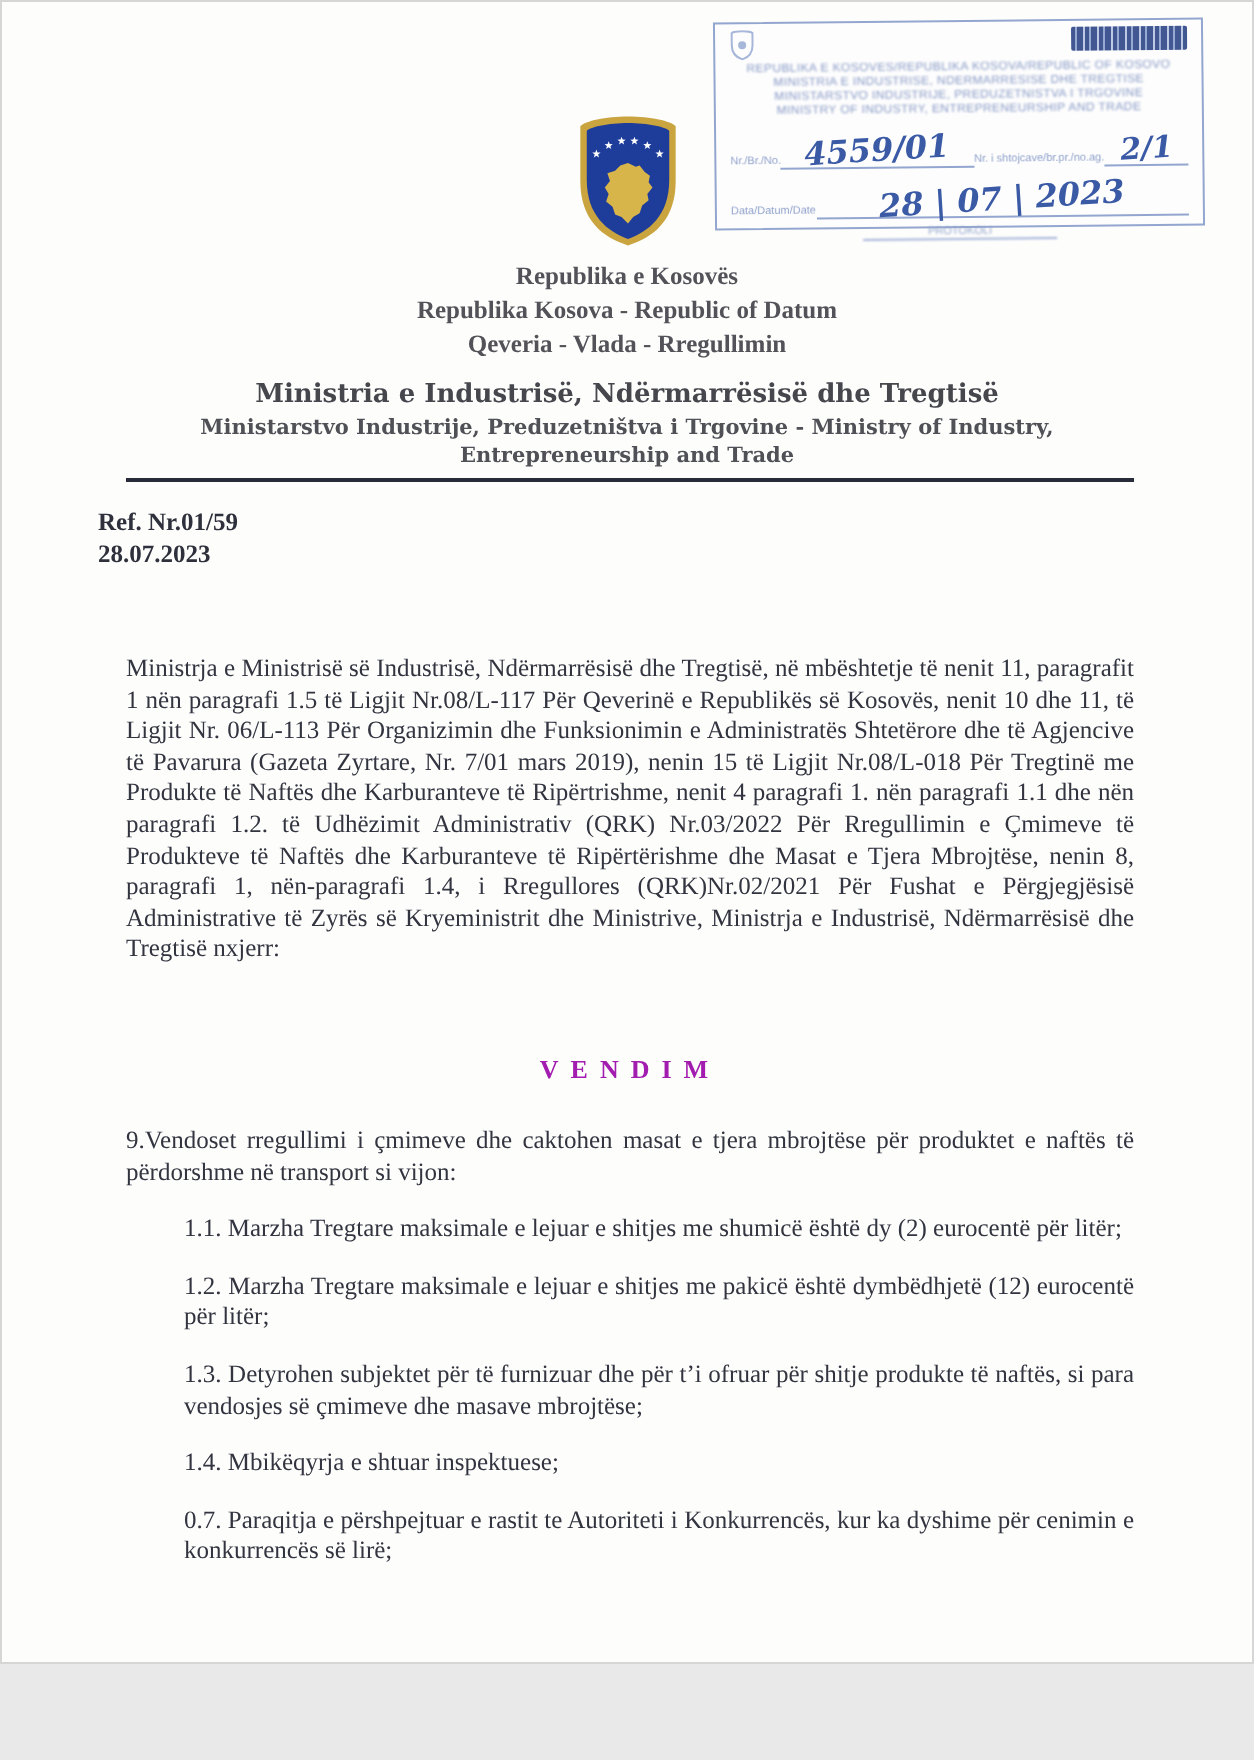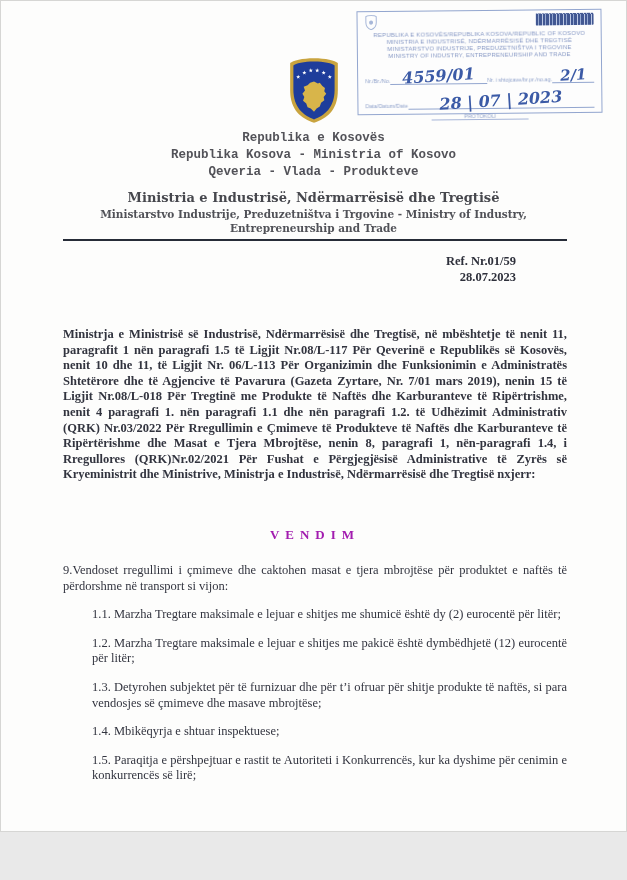--- a/index.html
+++ b/index.html
@@ -59,50 +59,50 @@
     border-bottom:1px solid #a5b4d8;
     text-align:center;
     font-family:"Liberation Sans", sans-serif;
     font-size:5.5px;line-height:6px;color:#90a2cb;filter:blur(.4px);
   }
 
   
   .coa{width:100%;text-align:center;padding-top:56px;line-height:0;}
   .hdr{
     text-align:center;
-    font-family:Liberation Mono, monospace;
+    font-family:Liberation Serif, serif;
     font-weight:700;color:#525258;
     font-size:12.5px;line-height:17px;
   }
   .hdr-block{margin-top:6px;}
   .ministry-title{
     margin-top:9px;text-align:center;
     font-family:"DejaVu Serif", serif;font-weight:700;
     color:#46474d;font-size:13px;line-height:16px;
   }
   .ministry-sub{
     text-align:center;
     font-family:"DejaVu Serif", serif;font-weight:700;
     color:#505157;font-size:10.5px;line-height:13.5px;
     padding:2px 55px 0 55px;
   }
   .rule{height:2px;background:#272c38;margin:4px 59px 0 62px;}
 
   
   .ref{
-    margin:13px 110px 0 0;text-align:right;
-    font-weight:700;font-size:12.5px;line-height:15.5px;color:#2e303b;
+    margin:13px 110px 0 0;text-align:left;
+    font-weight:700;font-size:12.5px;line-height:15.5px;color:#2e303b;padding-left:48px;
   }
 
   
   .body-text{margin:0 59px 0 62px;}
   .para{
     text-align:justify;font-size:12.5px;line-height:15.6px;margin:0;
   }
-  .intro{margin-top:42px;font-weight:bold;}
+  .intro{margin-top:42px;}
   .decision-title{
     margin-top:44px;text-align:center;
     font-weight:700;font-size:13px;letter-spacing:6px;color:#a21caf;
   }
   .item{margin-top:20px;}
   .subitem{margin:13px 0 0 29px;}
   .item2{margin-top:15px;}
 </style>
 </head>
 <body>
@@ -148,22 +148,22 @@
       <use href="#star" transform="translate(40,21)"></use>
       <use href="#star" transform="translate(50,21)"></use>
       <use href="#star" transform="translate(60,24.5)"></use>
       <use href="#star" transform="translate(69.5,31)"></use>
       <path d="M45,38 L51,41 L54,40 L58,45 L62,48 L61,53 L64,57 L60,62 L61,67 L56,71 L54,77 L49,80 L45,85 L40,80 L35,78 L33,72 L28,68 L30,62 L27,57 L31,52 L29,46 L35,44 L39,40 Z" fill="#d8b54a"></path>
     </svg>
   </div>
 
   <div class="hdr-block">
     <div class="hdr">Republika e Kosovës</div>
-    <div class="hdr">Republika Kosova - Ministria of Kosovo</div>
-    <div class="hdr">Qeveria - Vlada - Produkteve</div>
+    <div class="hdr">Republika Kosova - Republic of Datum</div>
+    <div class="hdr">Qeveria - Vlada - Rregullimin</div>
   </div>
 
   <div class="ministry-title">Ministria e Industrisë, Ndërmarrësisë dhe Tregtisë</div>
   <div class="ministry-sub">Ministarstvo Industrije, Preduzetništva i Trgovine - Ministry of Industry, Entrepreneurship and Trade</div>
   <div class="rule"></div>
 
   <div class="ref">
     <div>Ref. Nr.01/59</div>
     <div>28.07.2023</div>
   </div>
@@ -172,17 +172,17 @@
     <p class="para intro">Ministrja e Ministrisë së Industrisë, Ndërmarrësisë dhe Tregtisë, në mbështetje të nenit 11, paragrafit 1 nën paragrafi 1.5 të Ligjit Nr.08/L-117 Për Qeverinë e Republikës së Kosovës, nenit 10 dhe 11, të Ligjit Nr. 06/L-113 Për Organizimin dhe Funksionimin e Administratës Shtetërore dhe të Agjencive të Pavarura (Gazeta Zyrtare, Nr. 7/01 mars 2019), nenin 15 të Ligjit Nr.08/L-018 Për Tregtinë me Produkte të Naftës dhe Karburanteve të Ripërtrishme, nenit 4  paragrafi 1. nën paragrafi 1.1 dhe nën paragrafi 1.2. të Udhëzimit Administrativ (QRK) Nr.03/2022 Për Rregullimin e Çmimeve të Produkteve të Naftës dhe Karburanteve të Ripërtërishme dhe Masat e Tjera Mbrojtëse, nenin 8, paragrafi 1, nën-paragrafi 1.4, i Rregullores (QRK)Nr.02/2021 Për Fushat e Përgjegjësisë Administrative të Zyrës së Kryeministrit dhe Ministrive, Ministrja e Industrisë, Ndërmarrësisë dhe Tregtisë nxjerr:</p>
 
     <div class="decision-title">VENDIM</div>
 
     <p class="para item">9.Vendoset rregullimi i çmimeve dhe caktohen masat e tjera mbrojtëse për produktet e naftës të përdorshme në transport si vijon:</p>
 
     <p class="para subitem">1.1. Marzha Tregtare maksimale e lejuar e shitjes me shumicë është dy (2) eurocentë për litër;</p>
     <p class="para subitem">1.2. Marzha Tregtare maksimale e lejuar e shitjes me pakicë është dymbëdhjetë (12) eurocentë për litër;</p>
     <p class="para subitem">1.3. Detyrohen subjektet për të furnizuar dhe për t’i ofruar për shitje produkte të naftës, si para vendosjes së çmimeve dhe masave mbrojtëse;</p>
     <p class="para subitem">1.4. Mbikëqyrja e shtuar inspektuese;</p>
-    <p class="para subitem">1.5. Paraqitja e përshpejtuar e rastit te Autoriteti i Konkurrencës, kur ka dyshime për cenimin e konkurrencës së lirë;</p>
+    <p class="para subitem">0.7. Paraqitja e përshpejtuar e rastit te Autoriteti i Konkurrencës, kur ka dyshime për cenimin e konkurrencës së lirë;</p>
 
   </div>
 
 </div>
 
 </body></html>

